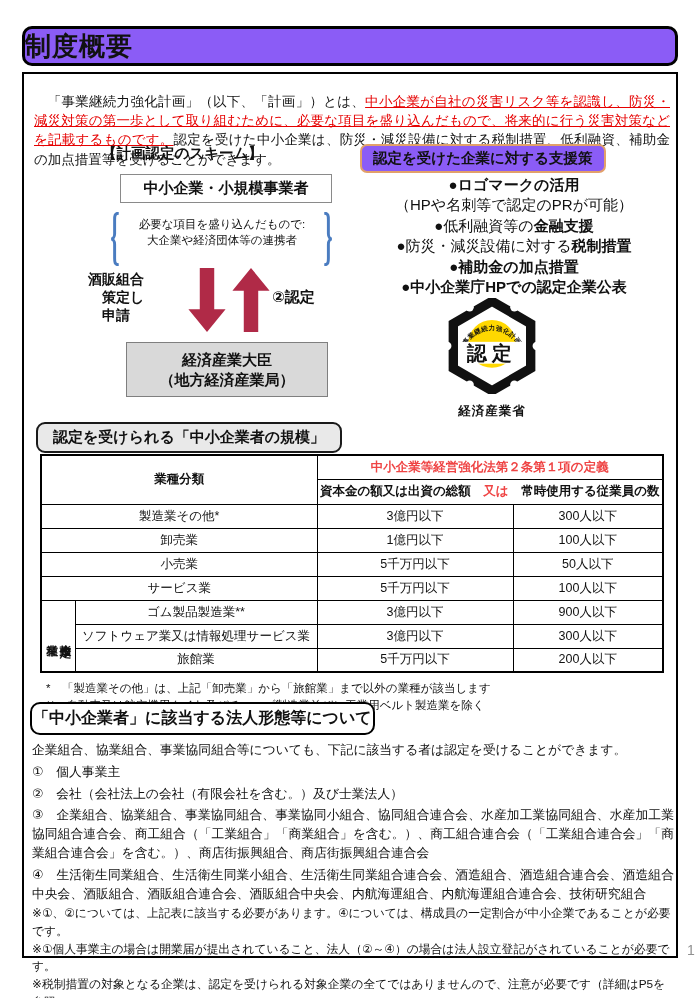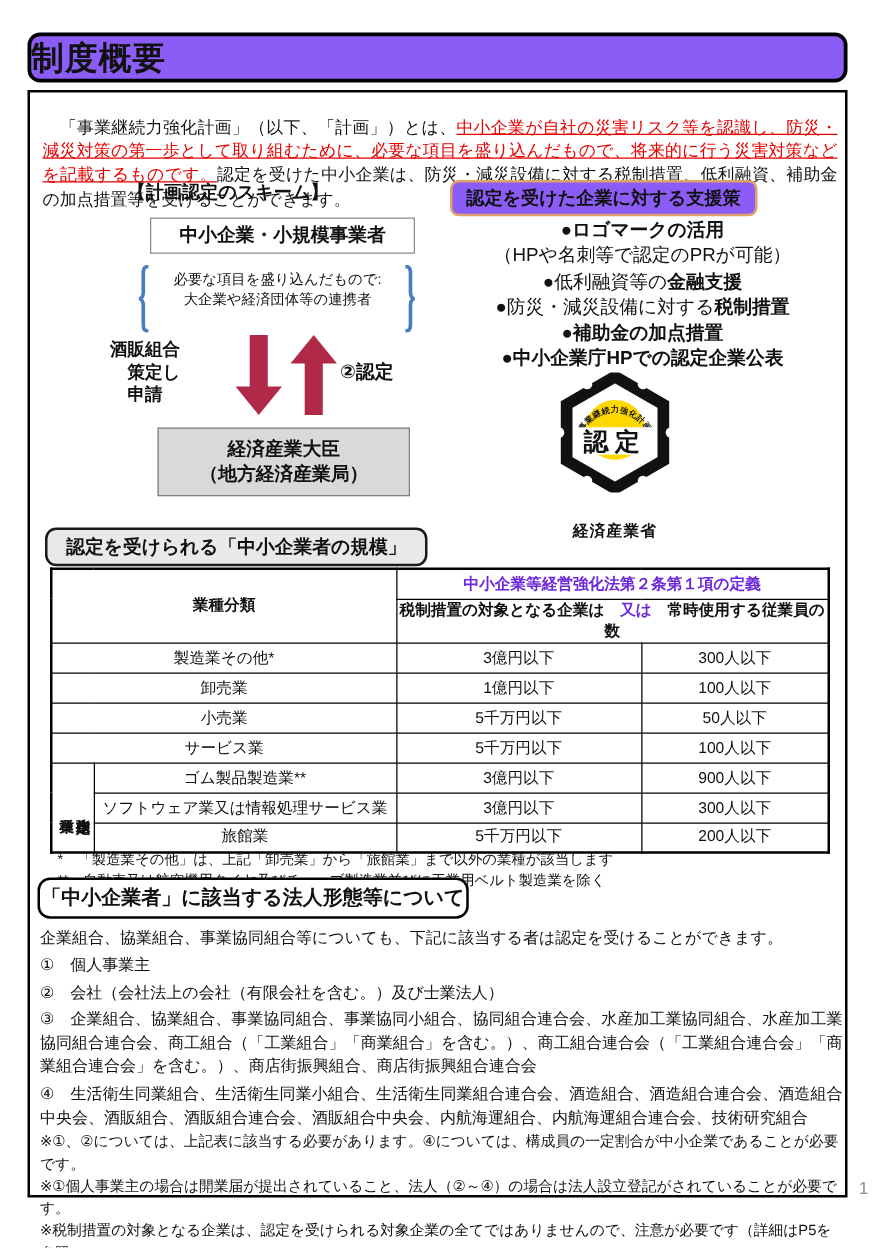--- a/index.html
+++ b/index.html
@@ -55,21 +55,21 @@
   
   .sup-chip{
     position:absolute;left:336px;top:70px;
     background:#8b5cf6;border:2px solid #e2a06a;border-radius:7px;
     font-size:14.5px;font-weight:bold;padding:3px 11px;white-space:nowrap;
   }
   .sup-list{position:absolute;left:326px;top:101px;width:328px;font-size:15px;line-height:1.36;}
   .sup-list .line{white-space:nowrap;text-align:center;}
   
   .logo-wrap{position:absolute;left:368px;top:224px;width:200px;text-align:center;}
-  .logo-ministry{font-size:12.5px;font-weight:bold;margin-top:18px;letter-spacing:1px;}
+  .logo-ministry{font-size:12.5px;font-weight:bold;margin-top:5px;letter-spacing:1px;}
   
   .sec-header1{
     position:absolute;left:12px;top:348px;
     background:#e9e9e9;border:2px solid #1a1a1a;border-radius:9px;
     font-size:15px;font-weight:bold;padding:4px 15px;white-space:nowrap;
   }
   .sec-header2{
     position:absolute;left:6px;top:628px;
     background:#fff;border:2.5px solid #000;border-radius:10px;
     font-size:16px;font-weight:bold;padding:4px 1px;white-space:nowrap;
@@ -80,21 +80,21 @@
     border-collapse:collapse;table-layout:fixed;background:#fff;
     border:2px solid #000;
   }
   table.biz td,table.biz th{
     border:1px solid #000;text-align:center;vertical-align:middle;
     font-size:12.5px;padding:0 2px;overflow:hidden;
   }
   table.biz .h1{height:24px;}
   table.biz .h2{height:25px;}
   table.biz .dr{height:24px;}
-  .blue{color:#6d28d9;}
+  .blue{color:#ef4444;}
   .bold{font-weight:bold;}
   .vlabel{
     writing-mode:vertical-rl;text-orientation:upright;
     font-size:11.5px;font-weight:bold;line-height:1.15;margin:0 auto;letter-spacing:0;
   }
   .vlabel span{display:block;text-align:center;}
   
   .footnotes{position:absolute;left:22px;top:606px;font-size:11.5px;line-height:1.45;}
   
   .legal{position:absolute;left:8px;top:664px;width:642px;font-size:12.8px;line-height:1.47;}
@@ -203,21 +203,21 @@
           <col style="width:242px">
           <col style="width:196px">
           <col style="width:150px">
     </colgroup>
     <tbody>
           <tr class="h1">
       <td colspan="2" rowspan="2" class="bold">業種分類</td>
       <td colspan="2" class="blue bold">中小企業等経営強化法第２条第１項の定義</td>
     </tr>
     <tr class="h2">
-      <td colspan="2"><span class="bold">税制措置の対象となる企業は</span><span class="blue bold">　</span><span class="blue bold">又は</span><span class="bold">　</span><span class="bold">常時使用する従業員の数</span></td>
+      <td colspan="2"><span class="bold">資本金の額又は出資の総額</span><span class="blue bold">　</span><span class="blue bold">又は</span><span class="bold">　</span><span class="bold">常時使用する従業員の数</span></td>
     </tr>
     <tr class="dr">
       <td colspan="2">製造業その他*</td>
       <td>3億円以下</td>
       <td>300人以下</td>
     </tr>
     <tr class="dr">
       <td colspan="2">卸売業</td>
       <td>1億円以下</td>
       <td>100人以下</td>

